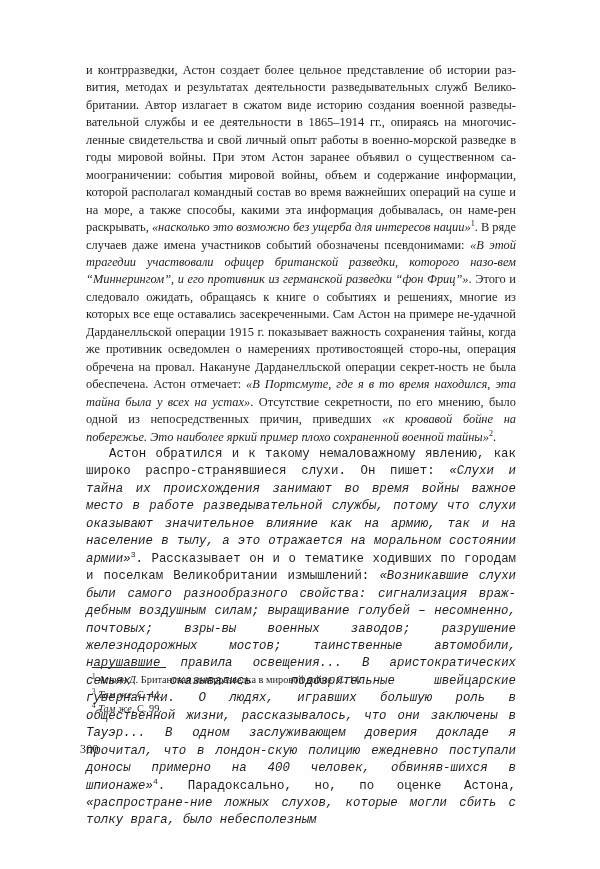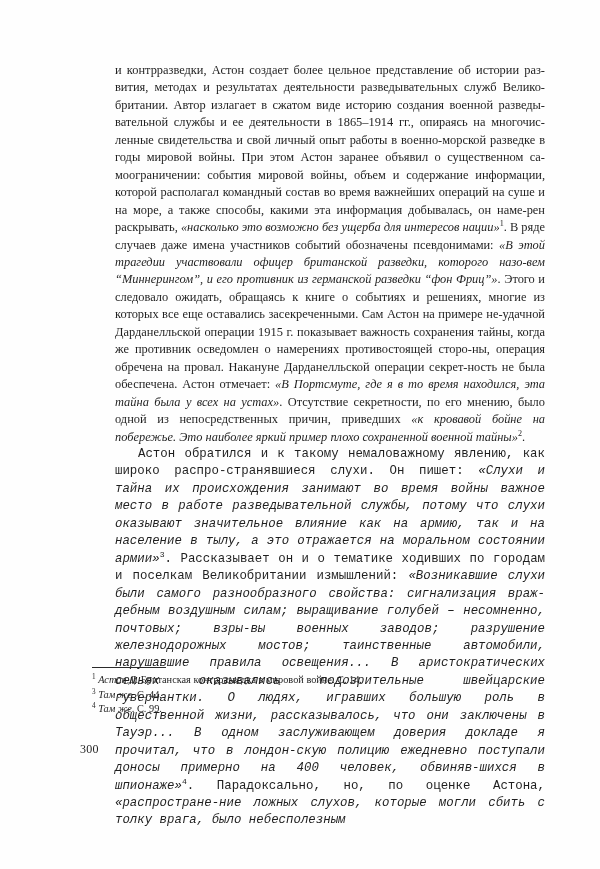--- a/index.html
+++ b/index.html
@@ -21,21 +21,20 @@
     height: 869px;
     background: #fefefe;
     box-sizing: border-box;
   }
 
   .content {
     position: absolute;
     left: 86px;
     top: 62px;
     width: 430px;
-    margin-left: 29px;
   }
 
   .body-text {
     font-size: 12.4px;
     line-height: 17.45px;
     text-align: justify;
     text-justify: inter-word;
     color: #1f1f1f;
     margin: 0;
     -webkit-hyphens: manual;

